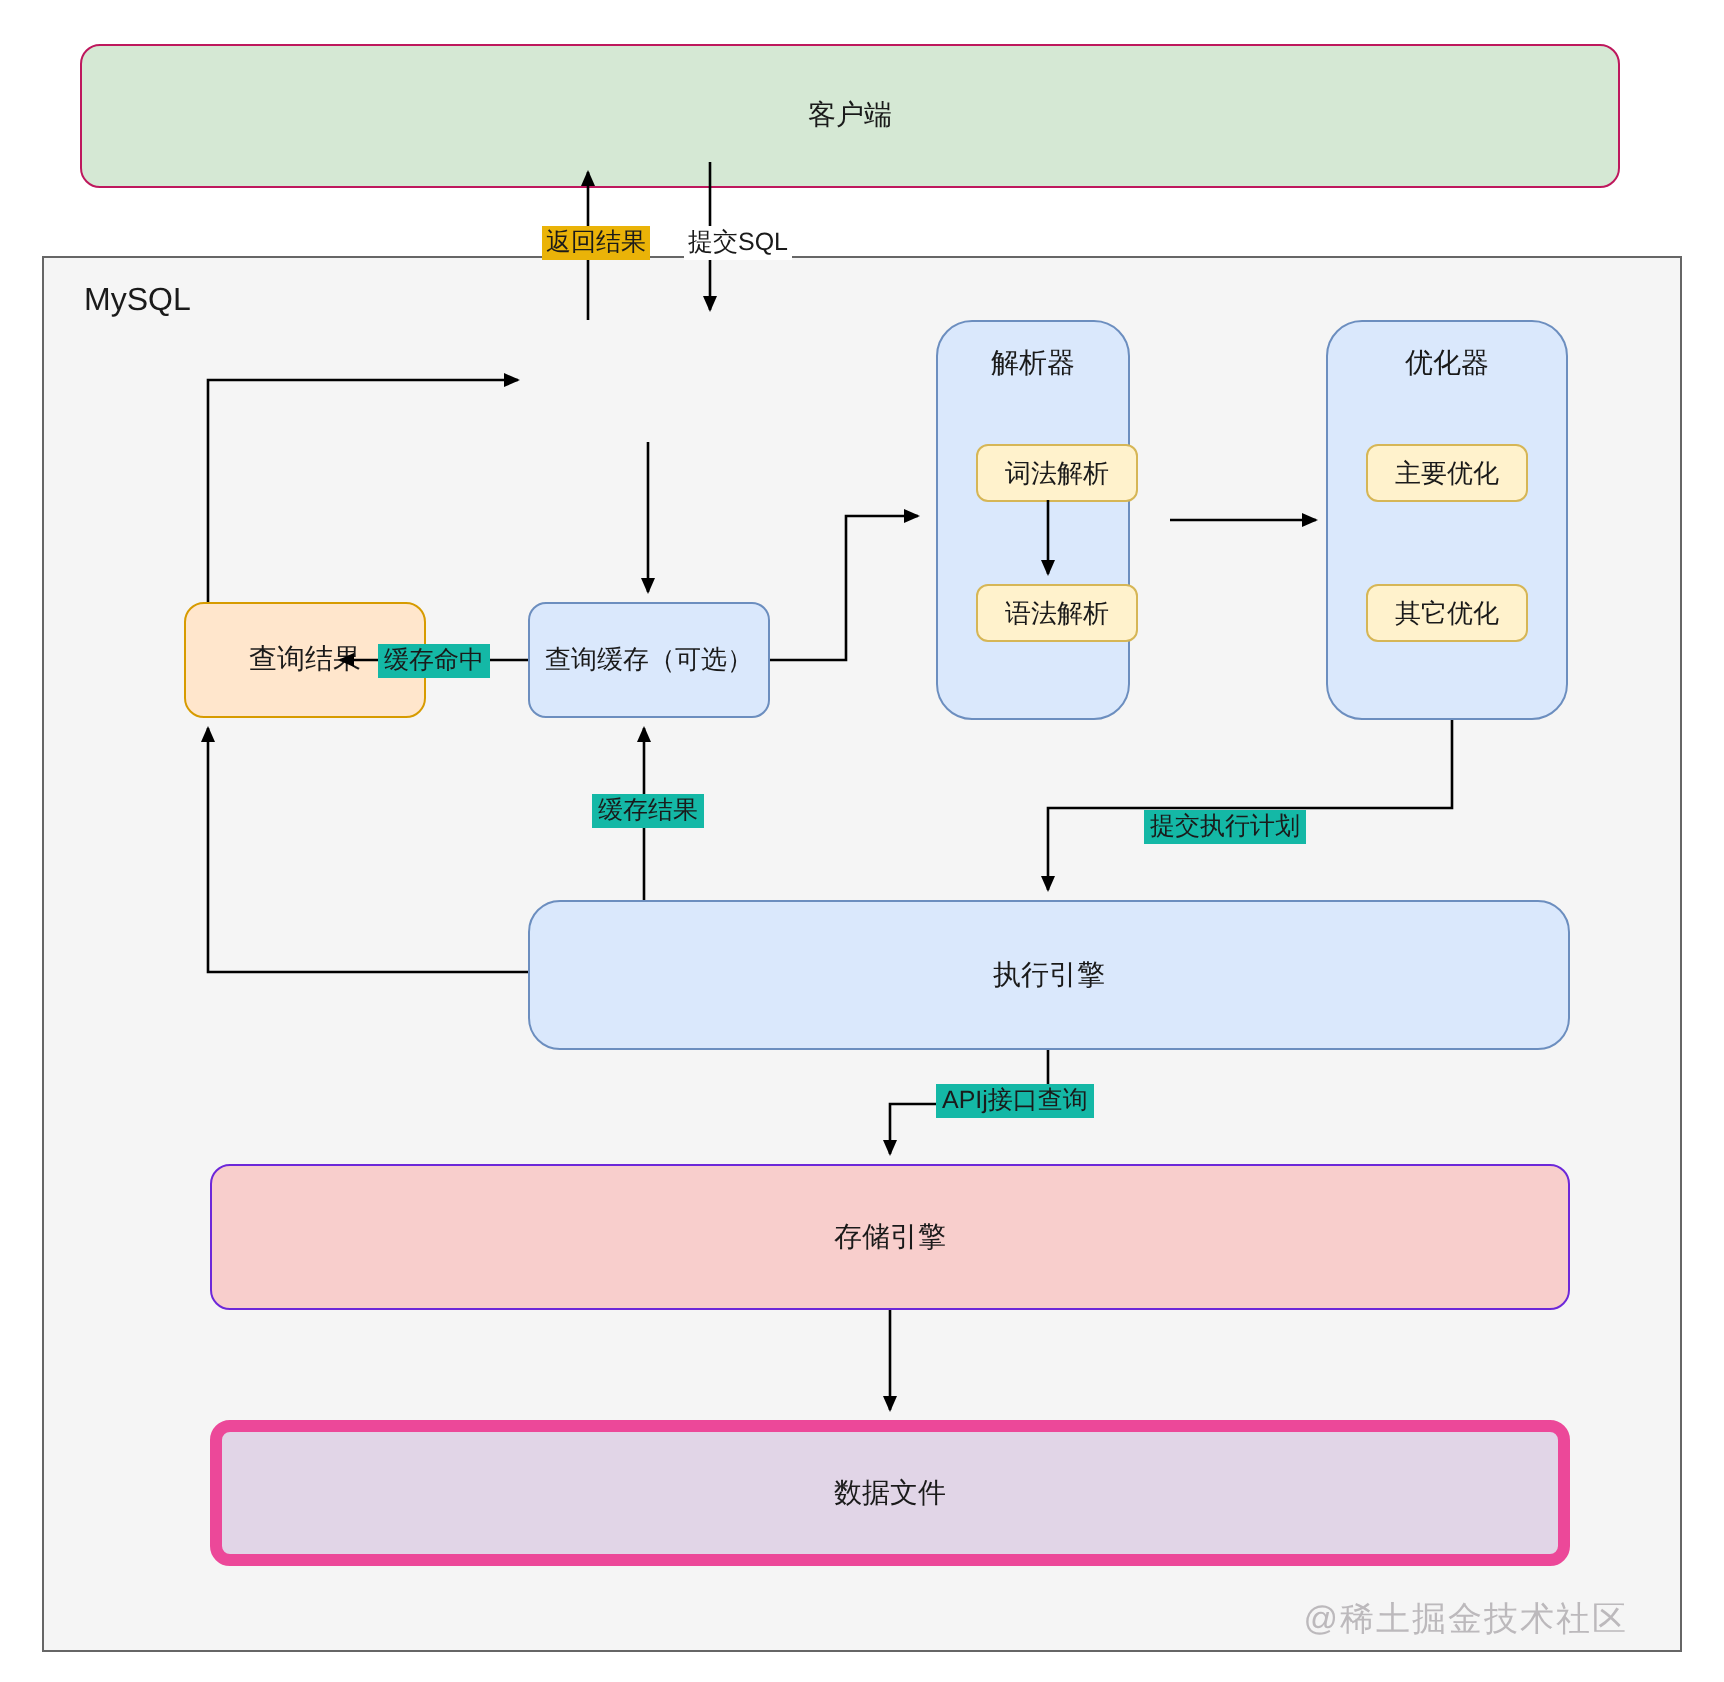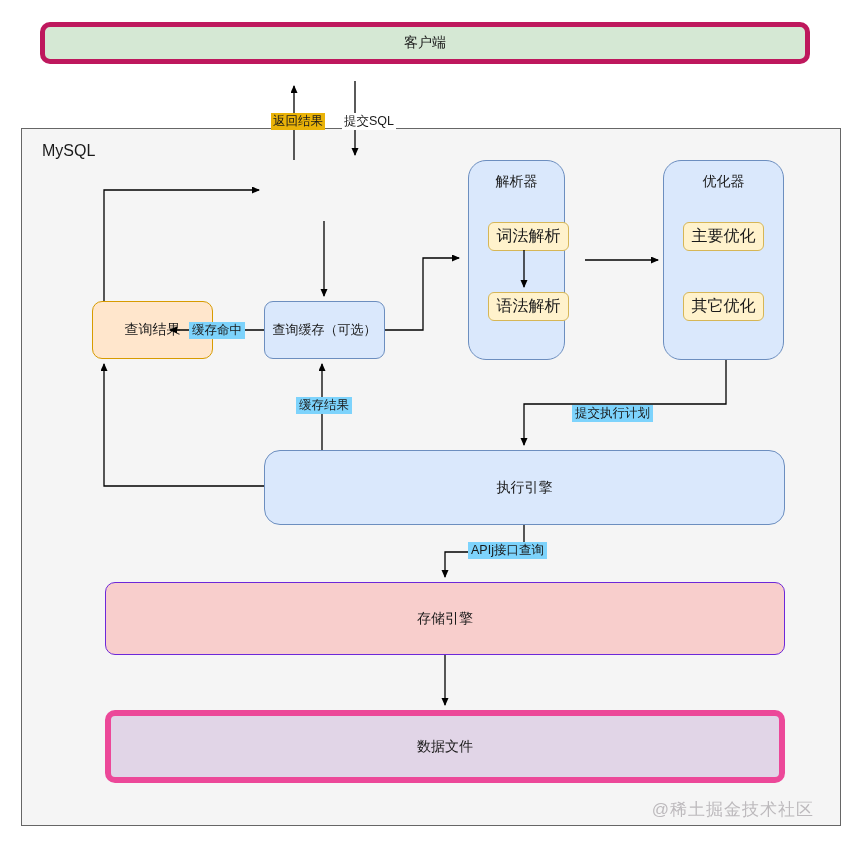--- a/index.html
+++ b/index.html
@@ -6,22 +6,22 @@
   .canvas{
     position:relative;width:862px;height:841px;background:#ffffff;
     font-family:"Liberation Sans","DejaVu Sans",sans-serif;
     color:#1a1a1a;overflow:hidden;
   }
   .box{
     position:absolute;display:flex;align-items:center;justify-content:center;
     box-sizing:border-box;font-size:14px;text-align:center;
   }
   .client{
-    left:40px;top:22px;width:770px;height:42px;
-    background:#d5e8d4;border:5px solid #be185d;border-radius:10px;
+    left:40px;top:22px;width:770px;height:72px;
+    background:#d5e8d4;border:1px solid #be185d;border-radius:10px;
   }
   .mysql-container{
     position:absolute;left:21px;top:128px;width:820px;height:698px;
     background:#f5f5f5;border:1px solid #666666;box-sizing:border-box;
   }
   .mysql-label{
     position:absolute;left:20px;top:13px;font-size:16px;color:#1a1a1a;
   }
   .blue{background:#dae8fc;border:1px solid #6c8ebf;}
   .conn-pool{left:264px;top:160px;width:121px;height:61px;border-radius:9px;}
@@ -30,21 +30,21 @@
     background:#dae8fc;border:1px solid #6c8ebf;
   }
   .parser{left:468px;top:160px;width:97px;height:200px;}
   .optimizer{left:663px;top:160px;width:121px;height:200px;}
   .group-title{
     position:absolute;top:12px;left:0;width:100%;text-align:center;
     font-size:14px;
   }
   .chip{
     position:absolute;display:flex;align-items:center;justify-content:center;
-    box-sizing:border-box;width:81px;height:29px;font-size:16px;
+    box-sizing:border-box;width:81px;height:29px;font-size:13px;
     background:#fff2cc;border:1px solid #d6b656;border-radius:6px;
   }
   .chip.c1{left:19px;top:61px;}
   .chip.c2{left:19px;top:131px;}
   .query-result{
     left:44px;top:301px;width:121px;height:58px;
     background:#ffe6cc;border:1px solid #d79b00;border-radius:10px;margin-left:48px;
   }
   .query-cache{left:264px;top:301px;width:121px;height:58px;border-radius:9px;font-size:13px;}
   .exec-engine{left:264px;top:450px;width:521px;height:75px;border-radius:16px;}
@@ -54,21 +54,21 @@
   }
   .data-files{
     left:105px;top:710px;width:680px;height:73px;
     background:#e1d5e7;border:6px solid #ec4899;border-radius:10px;
   }
   .edges{position:absolute;left:0;top:0;width:862px;height:841px;pointer-events:none;}
   .edge-label{
     position:absolute;font-size:12.5px;color:#1a1a1a;white-space:nowrap;
     background:transparent;
   }
-  .edge-label.on-gray{background:#7dd3fc;padding:0 3px;}
+  .edge-label.on-gray{background:#14b8a6;padding:0 3px;}
   .lbl-return{left:271px;top:113px;background:#eab308;padding:0 2px;}
   .lbl-submit{left:342px;top:113px;background:#ffffff;padding:0 2px;}
   .lbl-cachehit{left:189px;top:322px;}
   .lbl-cacheresult{left:296px;top:397px;}
   .lbl-plan{left:572px;top:405px;}
   .lbl-api{left:468px;top:542px;}
   .watermark{
     position:absolute;right:48px;bottom:20px;font-size:17px;
     color:#aaa6aa;opacity:0.75;letter-spacing:1px;
   }

